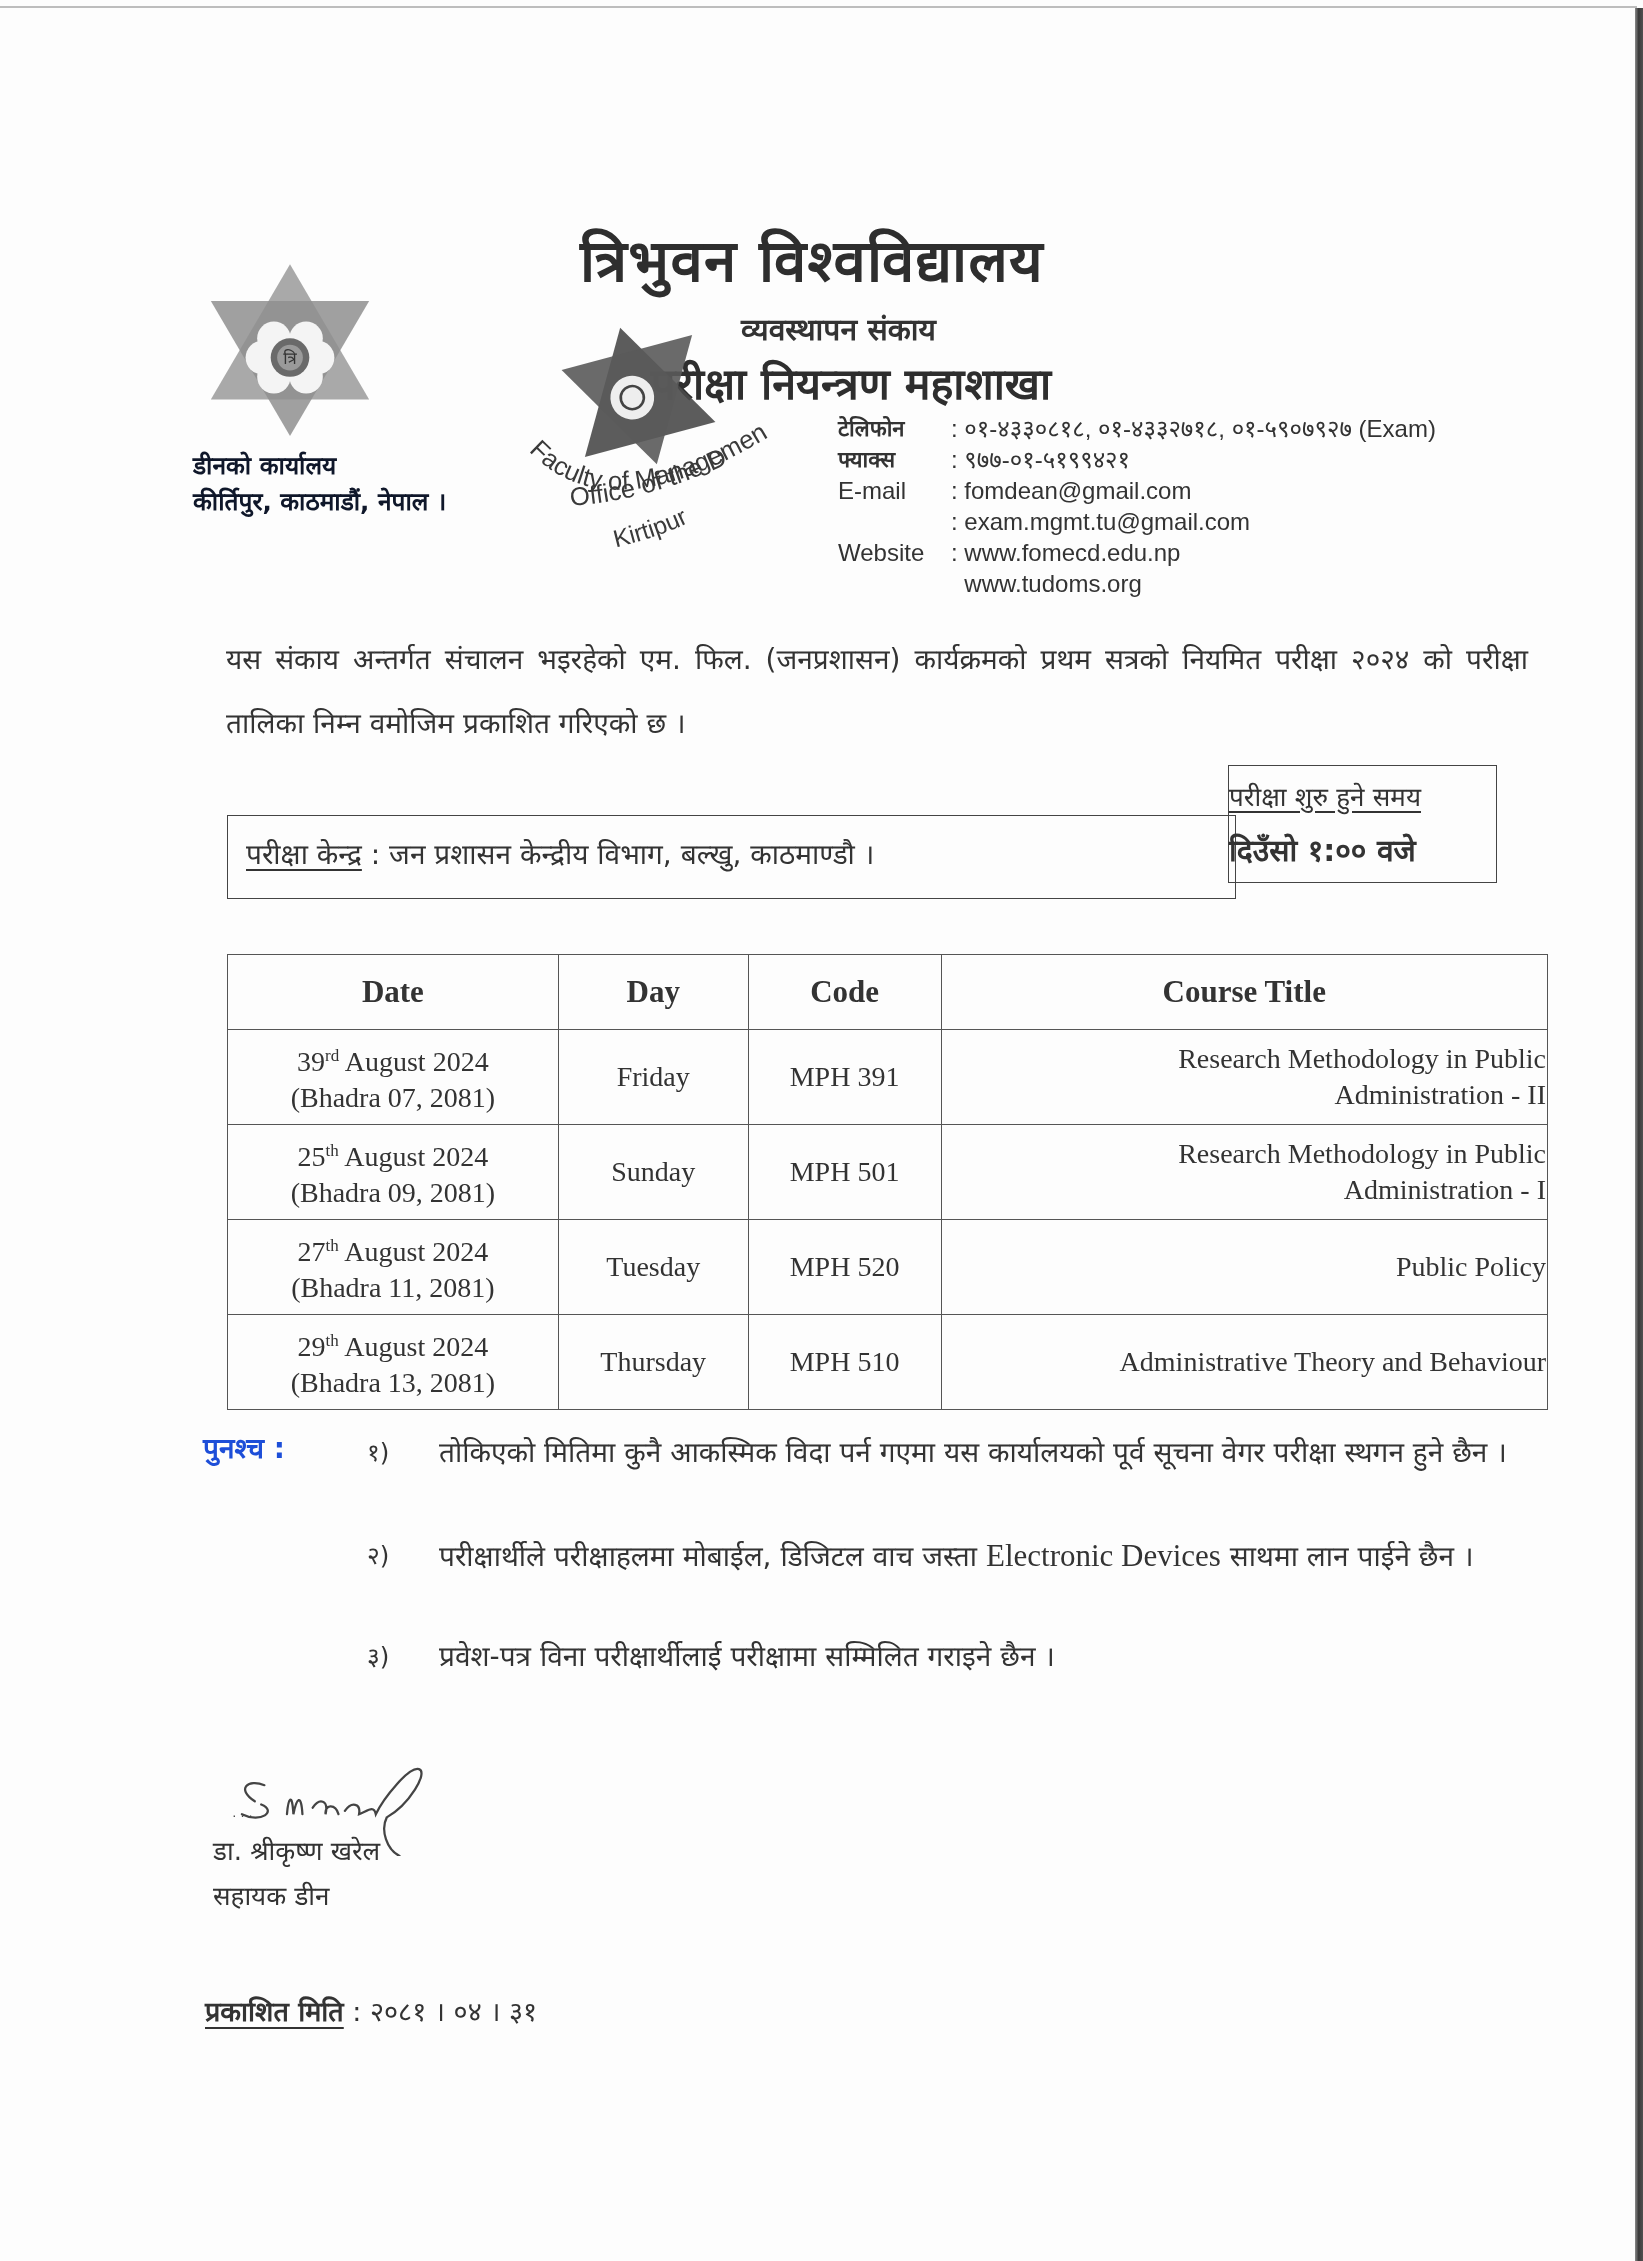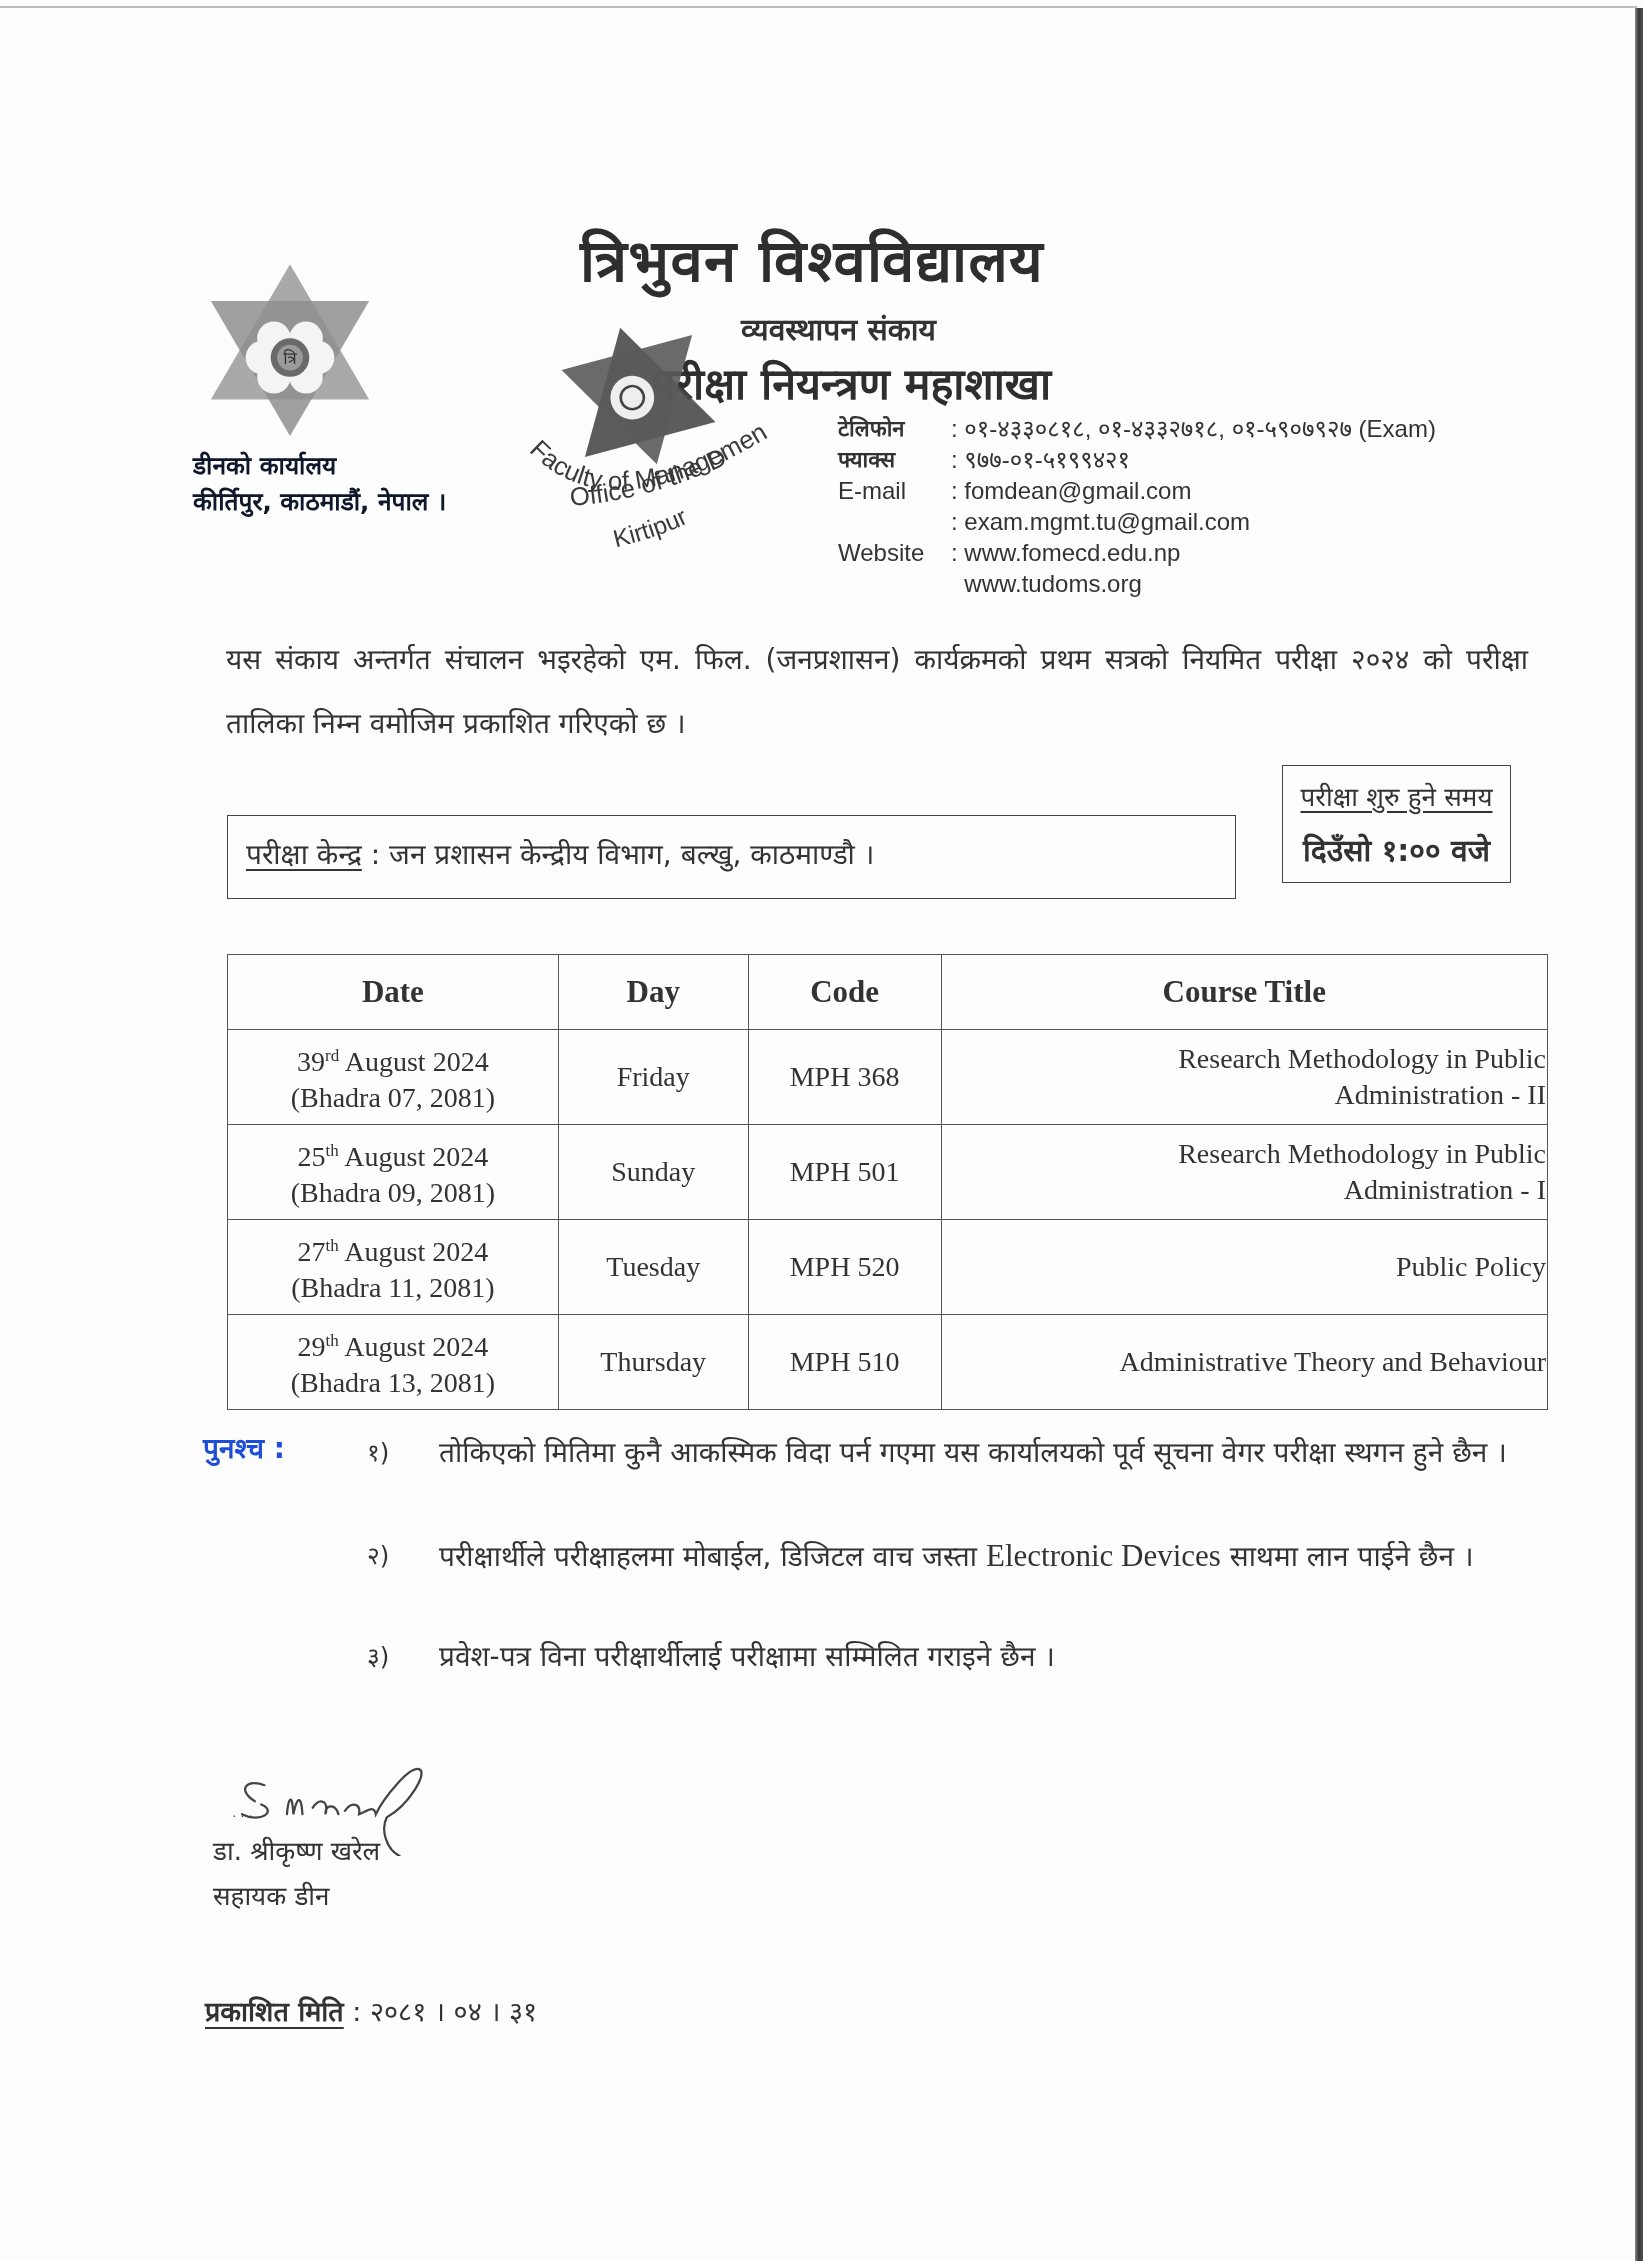--- a/index.html
+++ b/index.html
@@ -34,21 +34,21 @@
   .contact .lbl.dev { font-family: "DejaVu Sans", sans-serif; font-weight: bold; font-size: 22px; }
   .contact .val { font-family: "Liberation Sans", sans-serif; }
 
   
   .intro { left: 226px; top: 628px; width: 1302px; font-size: 28px; line-height: 64px; color: #333; text-align: justify; text-align-last: left; }
 
   
   .center-box { left: 227px; top: 815px; width: 1009px; height: 84px; border: 1.9px solid #444; box-sizing: border-box; }
   .center-box .txt { position: absolute; left: 18px; top: 18px; font-size: 28px; color: #333; white-space: nowrap; }
   .u { text-decoration: underline; text-underline-offset: 5.2px; }
-  .time-box { left: 1282px; top: 765px; width: 229px; height: 118px; border: 1.9px solid #444; box-sizing: border-box; text-align: center; }
+  .time-box { left: 1228px; top: 765px; width: 269px; height: 118px; border: 1.9px solid #444; box-sizing: border-box; text-align: left; }
   .time-box .t1 { position: absolute; left: 0; right: 0; top: 11.6px; font-size: 26px; color: #333; }
   .time-box .t2 { position: absolute; left: 0; right: 0; top: 63px; font-size: 30px; font-weight: bold; color: #333; }
 
   
   .sched { left: 227px; top: 954px; width: 1321px; border-collapse: collapse;
     font-family: "Liberation Serif", serif; color: #333; }
   .sched th, .sched td { border: 1.3px solid #555; text-align: center; vertical-align: middle; }
   .sched th { height: 72px; font-size: 31px; font-weight: bold; }
   .sched td { font-size: 28px; line-height: 36px; }
   .sched td.title { text-align: right; padding-left: 13px; }
@@ -173,21 +173,21 @@
       <th>Course Title</th>
     </tr>
   </thead>
   <tbody>
     <tr class="r">
       <td>
         <div><span>39</span><sup>rd</sup><span style="white-space:pre"> August 2024</span></div>
         <div>(Bhadra 07, 2081)</div>
       </td>
       <td>Friday</td>
-      <td>MPH 368</td>
+      <td>MPH 391</td>
       <td class="title">
         <div>Research Methodology in Public</div>
         <div>Administration - II</div>
       </td>
     </tr>
     <tr class="r">
       <td>
         <div><span>25</span><sup>th</sup><span style="white-space:pre"> August 2024</span></div>
         <div>(Bhadra 09, 2081)</div>
       </td>

